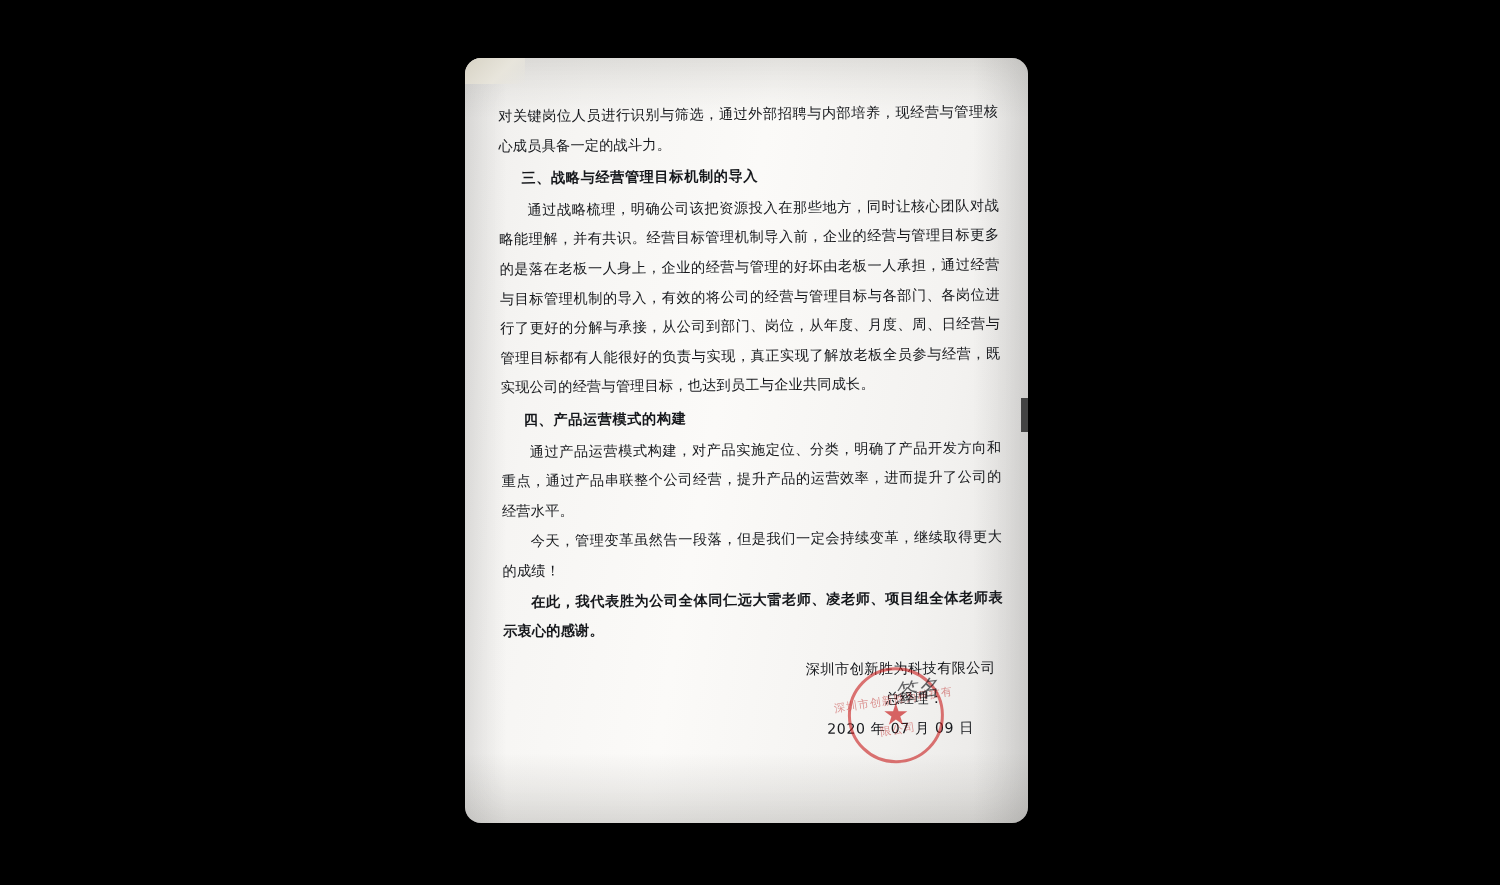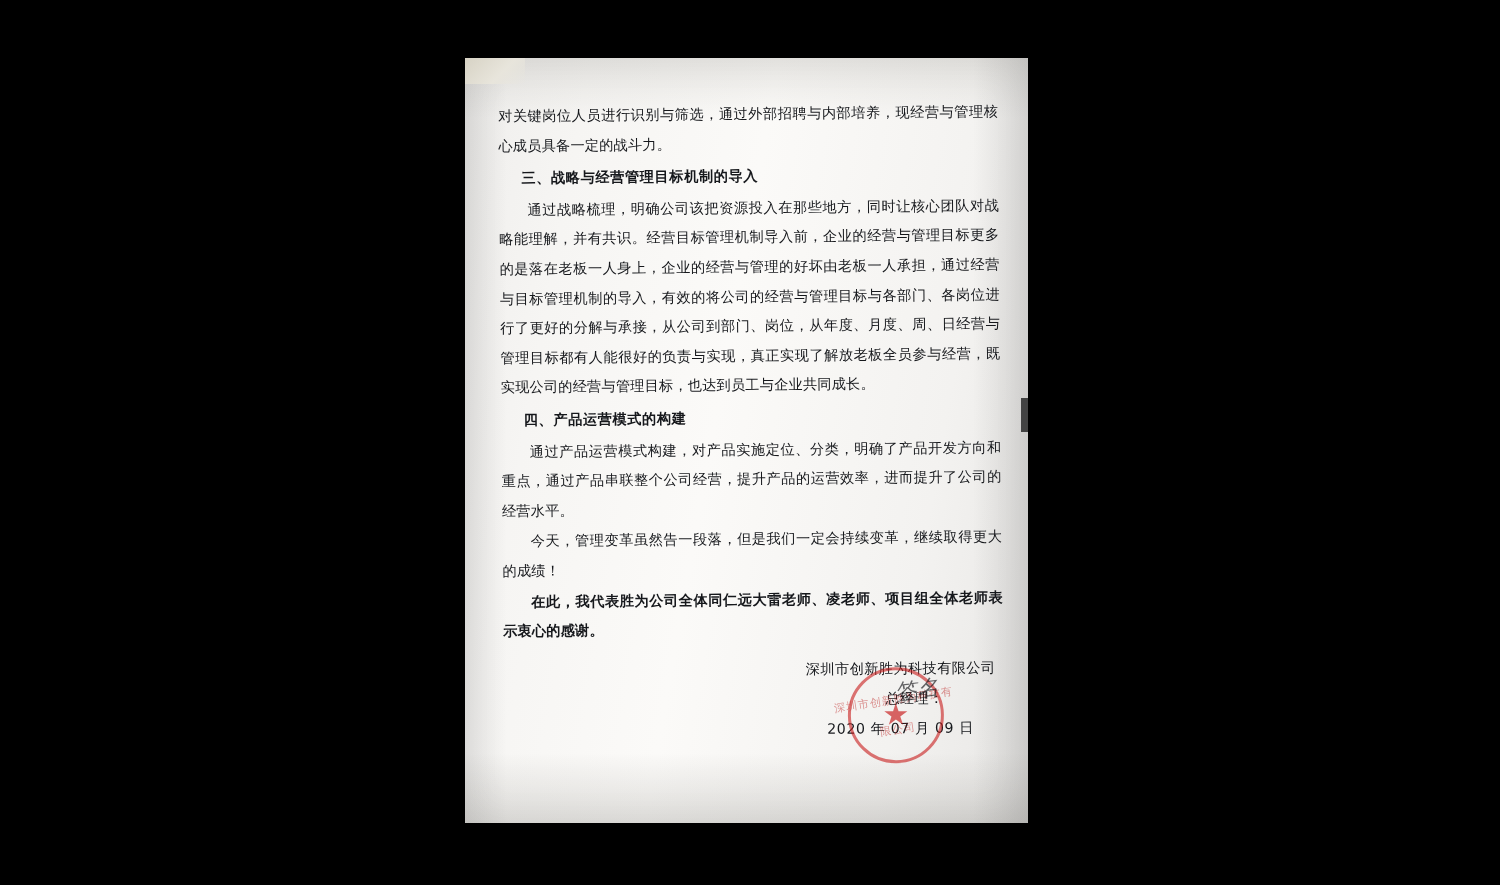--- a/index.html
+++ b/index.html
@@ -22,20 +22,21 @@
   
   .paper {
     position: absolute;
     left: 465px;
     top: 58px;
     width: 563px;
     height: 765px;
     background: linear-gradient(100deg, #efeeec 0%, #f6f5f3 18%, #fbfaf8 45%, #f3f2f0 78%, #e7e6e4 100%);
     box-shadow: inset 0 0 40px rgba(0,0,0,0.06);
     overflow: hidden;
+    border-radius: 16px;
   }
   
   .paper::before {
     content: "";
     position: absolute;
     left: 0; top: 0; right: 0; bottom: 0;
     background:
       linear-gradient(to right, rgba(120,120,120,0.16) 0px, rgba(255,255,255,0) 42px),
       linear-gradient(to left, rgba(110,110,110,0.20) 0px, rgba(255,255,255,0) 55px),
       linear-gradient(to bottom, rgba(150,148,140,0.20) 0px, rgba(255,255,255,0) 60px),

